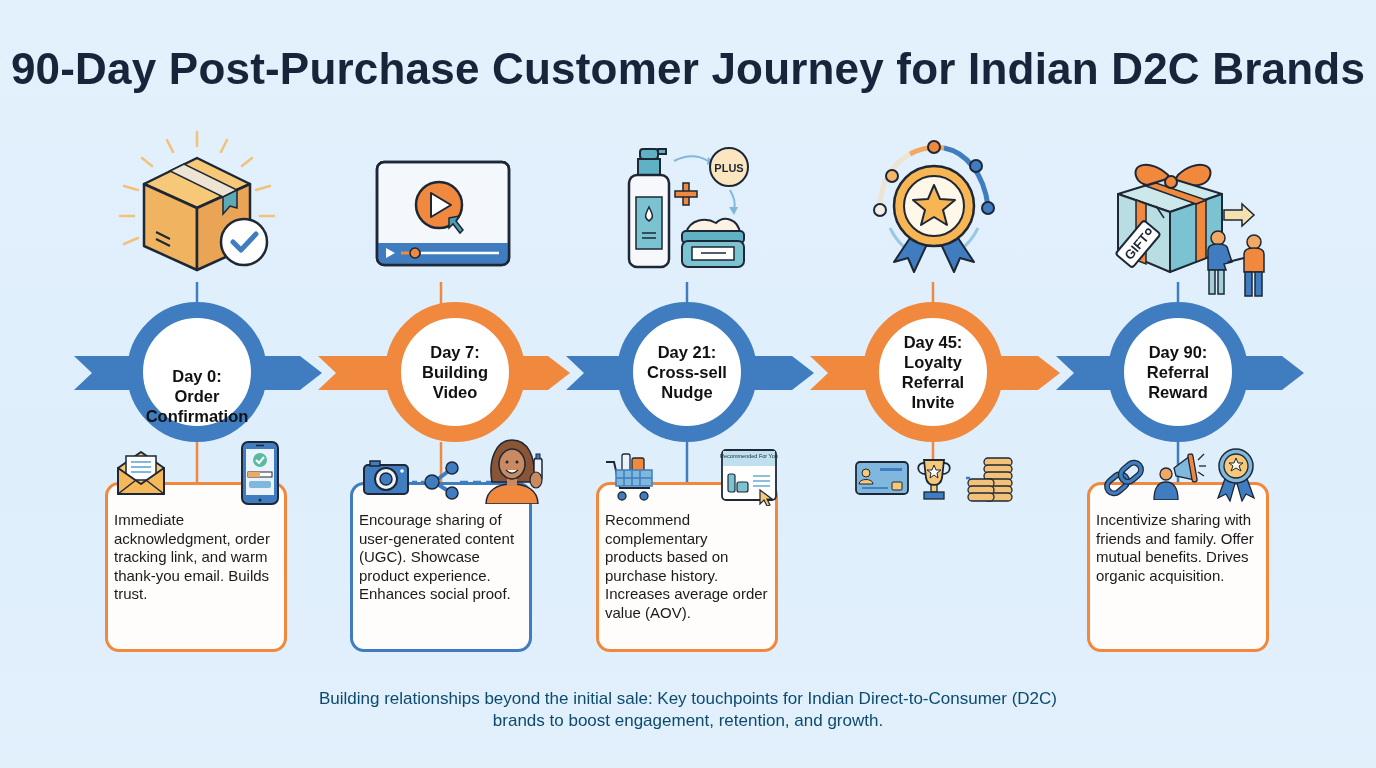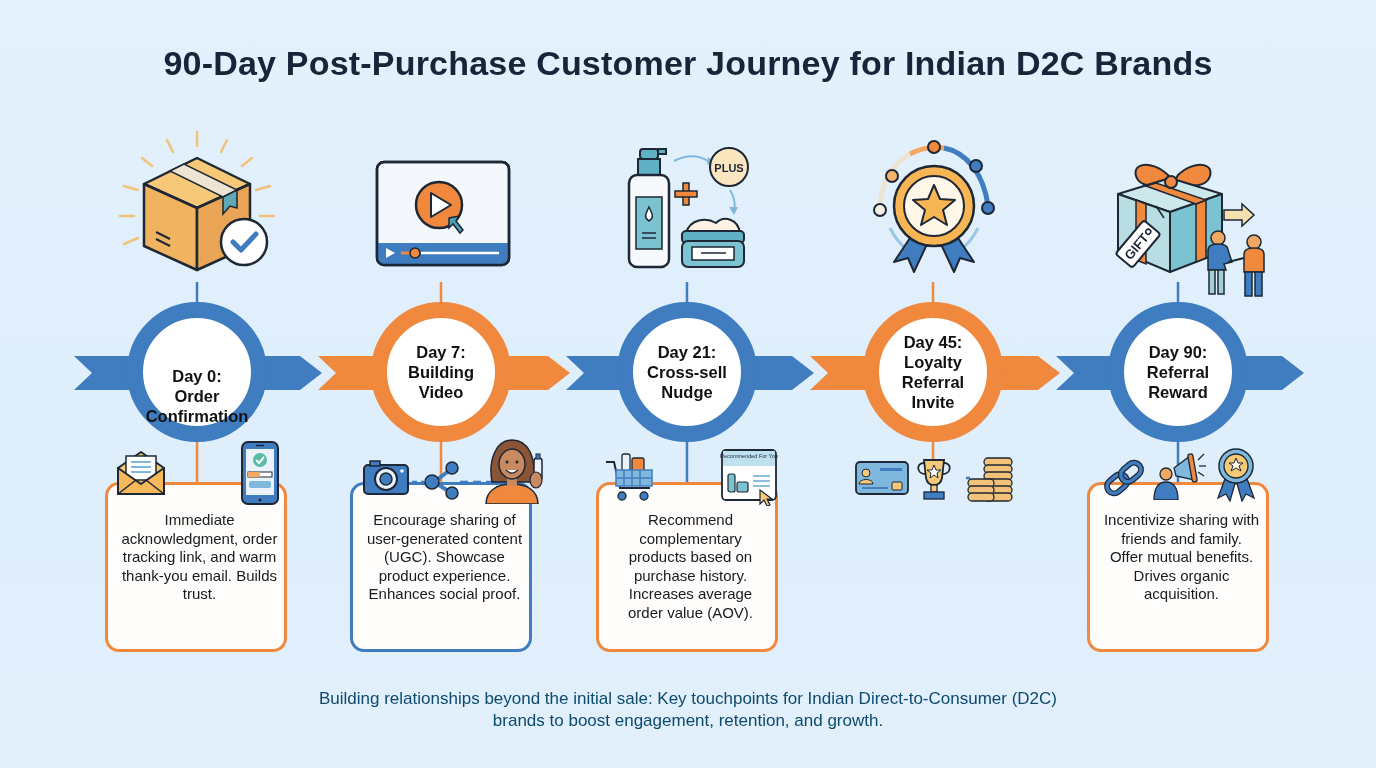--- a/index.html
+++ b/index.html
@@ -4,21 +4,21 @@
 <style>
   html, body { margin: 0; padding: 0; }
   body {
     width: 1376px; height: 768px; overflow: hidden;
     background: linear-gradient(180deg, #e3f1fc 0%, #deeefb 60%, #e2f0fc 100%);
     font-family: "Liberation Sans", sans-serif;
     position: relative;
   }
   .title {
     position: absolute; left: 0; top: 44px; width: 1376px;
-    text-align: center; font-size: 34px; font-weight: bold;
+    text-align: center; font-size: 44px; font-weight: bold;
     color: #17243a; letter-spacing: 0.2px;
   }
   .stage { position: absolute; left: 0; top: 0; width: 1376px; height: 768px; }
   .stage svg.ribbon { position: absolute; left: 0; top: 0; }
   .ring {
     position: absolute; width: 108px; height: 108px;
     border-radius: 50%; background: #ffffff;
     border-width: 16px; border-style: solid;
     display: flex; align-items: center; justify-content: center;
     text-align: center; font-weight: bold; font-size: 16.5px;
@@ -26,21 +26,21 @@
   }
   .ring span { display: block; }
   .card {
     position: absolute; width: 182px; height: 170px;
     background: #fffdfb; border-radius: 14px;
     border-width: 3px; border-style: solid;
     box-sizing: border-box;
   }
   .card-text {
     position: absolute; left: 6px; right: 6px; top: 26px;
-    text-align: center; font-size: 15px; line-height: 18.5px; color: #1a1a1a; margin-left: 7px;
+    font-size: 15px; line-height: 18.5px; color: #1a1a1a;
   }
   .icon { position: absolute; }
   .footer {
     position: absolute; left: 0; top: 688px; width: 1376px;
     text-align: center; font-size: 17px; line-height: 22px; color: #0c4a6e;
   }
 </style>
 </head>
 <body>
 
@@ -73,21 +73,21 @@
     <line x1="1178" y1="442" x2="1178" y2="482" stroke="#3f7cc0" stroke-width="2.5"></line>
   </svg>
 
   <div class="ring" style="left:127px; top:302px; border-color:#3f7cc0;align-items:flex-end;">
     <div>
       <span>Day 0:</span>
       <span>Order</span>
       <span>Confirmation</span>
     </div>
   </div>
-  <div class="ring" style="left:371px; top:302px; border-color:#f0883e;">
+  <div class="ring" style="left:385px; top:302px; border-color:#f0883e;">
     <div>
       <span>Day 7:</span>
       <span>Building</span>
       <span>Video</span>
     </div>
   </div>
   <div class="ring" style="left:617px; top:302px; border-color:#3f7cc0;">
     <div>
       <span>Day 21:</span>
       <span>Cross-sell</span>

